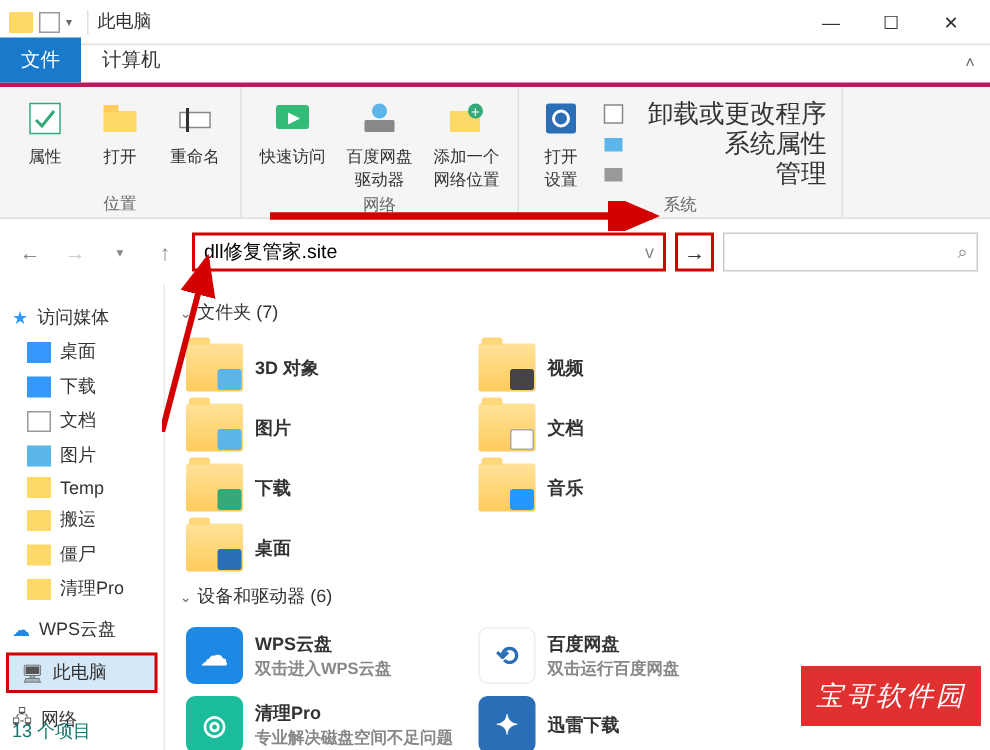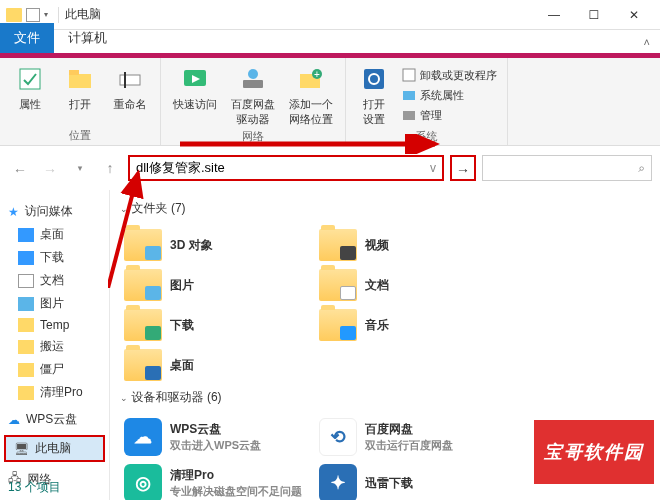--- a/index.html
+++ b/index.html
@@ -7,32 +7,32 @@
 
 .titlebar { height: 30px; display: flex; align-items: center; padding: 0 6px; border-bottom: 1px solid #e0e0e0; }
 .titlebar .folder-icon { width: 16px; height: 14px; background: #ffd968; border-radius: 1px; margin-right: 4px; }
 .titlebar .doc-icon { width: 14px; height: 14px; border: 1px solid #999; margin-right: 4px; }
 .titlebar .dropdown-icon { font-size: 8px; color: #666; margin-right: 4px; }
 .titlebar .divider { width: 1px; height: 16px; background: #ddd; margin: 0 6px; }
 .titlebar .title { flex: 1; }
 .titlebar .win-btns { display: flex; }
 .titlebar .win-btn { width: 40px; height: 30px; display: flex; align-items: center; justify-content: center; font-size: 12px; }
 
-.tabs { height: 28px; display: flex; align-items: flex-end; background: #fff; border-bottom: 5px solid #be185d; position: relative; }
+.tabs { height: 28px; display: flex; align-items: flex-end; background: #fff; border-bottom: 3px solid #be185d; position: relative; }
 .tab { padding: 6px 14px; font-size: 13px; cursor: pointer; }
 .tab.active { background: #1979ca; color: #fff; }
 .tabs .chevron-up { position: absolute; right: 10px; top: 6px; font-size: 11px; color: #666; }
 
 .ribbon { height: 88px; background: #f5f5f5; border-bottom: 1px solid #ddd; display: flex; }
 .ribbon-group { padding: 6px 10px 2px; border-right: 1px solid #e0e0e0; display: flex; flex-direction: column; }
 .ribbon-group .items { display: flex; gap: 10px; flex: 1; }
 .ribbon-item { display: flex; flex-direction: column; align-items: center; gap: 3px; font-size: 11px; width: 40px; }
 .ribbon-icon { width: 30px; height: 30px; display: flex; align-items: center; justify-content: center; }
 .ribbon-group-label { text-align: center; font-size: 11px; color: #666; margin-top: 2px; }
-.ribbon-small-item { display: flex; align-items: center; gap: 4px; font-size: 11px; height: 18px; }
+.ribbon-small-item { display: flex; align-items: center; gap: 16px; font-size: 17px; height: 18px; justify-content: space-between; }
 .ribbon-small-icon { width: 14px; height: 14px; }
 
 .addressbar { height: 32px; margin: 6px 8px; display: flex; align-items: center; gap: 6px; }
 .nav-btn { width: 24px; height: 24px; display: flex; align-items: center; justify-content: center; color: #888; font-size: 14px; }
 .address-input-wrap { flex: 1; height: 26px; border: 2px solid #d40000; display: flex; align-items: center; padding: 0 6px; background: #fff; position: relative; }
 .address-input { border: none; outline: none; width: 100%; font-size: 13px; }
 .go-btn { width: 26px; height: 26px; border: 2px solid #d40000; display: flex; align-items: center; justify-content: center; font-size: 14px; }
 .search-input-wrap { width: 170px; height: 26px; border: 1px solid #ccc; display: flex; align-items: center; padding: 0 6px; justify-content: flex-end; }
 
 .content { display: flex; height: 310px; }
@@ -62,21 +62,21 @@
 .folder-label { font-size: 12px; }
 .folder-sub { font-size: 11px; color: #888; }
 .app-icon { width: 38px; height: 38px; border-radius: 6px; display: flex; align-items: center; justify-content: center; color: #fff; font-size: 18px; }
 
 .statusbar { position: absolute; bottom: 4px; left: 8px; font-size: 12px; color: #0f766e; }
 
 .red-arrow { position: absolute; pointer-events: none; }
 .arrow1 { left: 108px; top: 168px; width: 40px; height: 120px; }
 .arrow2 { left: 180px; top: 134px; width: 260px; height: 20px; }
 
-.watermark { position: absolute; bottom: 16px; right: 6px; background: #e03030; color: #fff; font-size: 18px; font-weight: bold; padding: 20px 10px; font-style: italic; letter-spacing: 2px; text-align: right; }
+.watermark { position: absolute; bottom: 16px; right: 6px; background: #e03030; color: #fff; font-size: 18px; font-weight: normal; padding: 8px 10px; font-style: italic; letter-spacing: 2px; text-align: right; }
 </style>
 </head>
 <body>
 
 <div class="titlebar">
   <div class="folder-icon"></div>
   <div class="doc-icon"></div>
   <span class="dropdown-icon">▾</span>
   <div class="divider"></div>
   <span class="title">此电脑</span>

